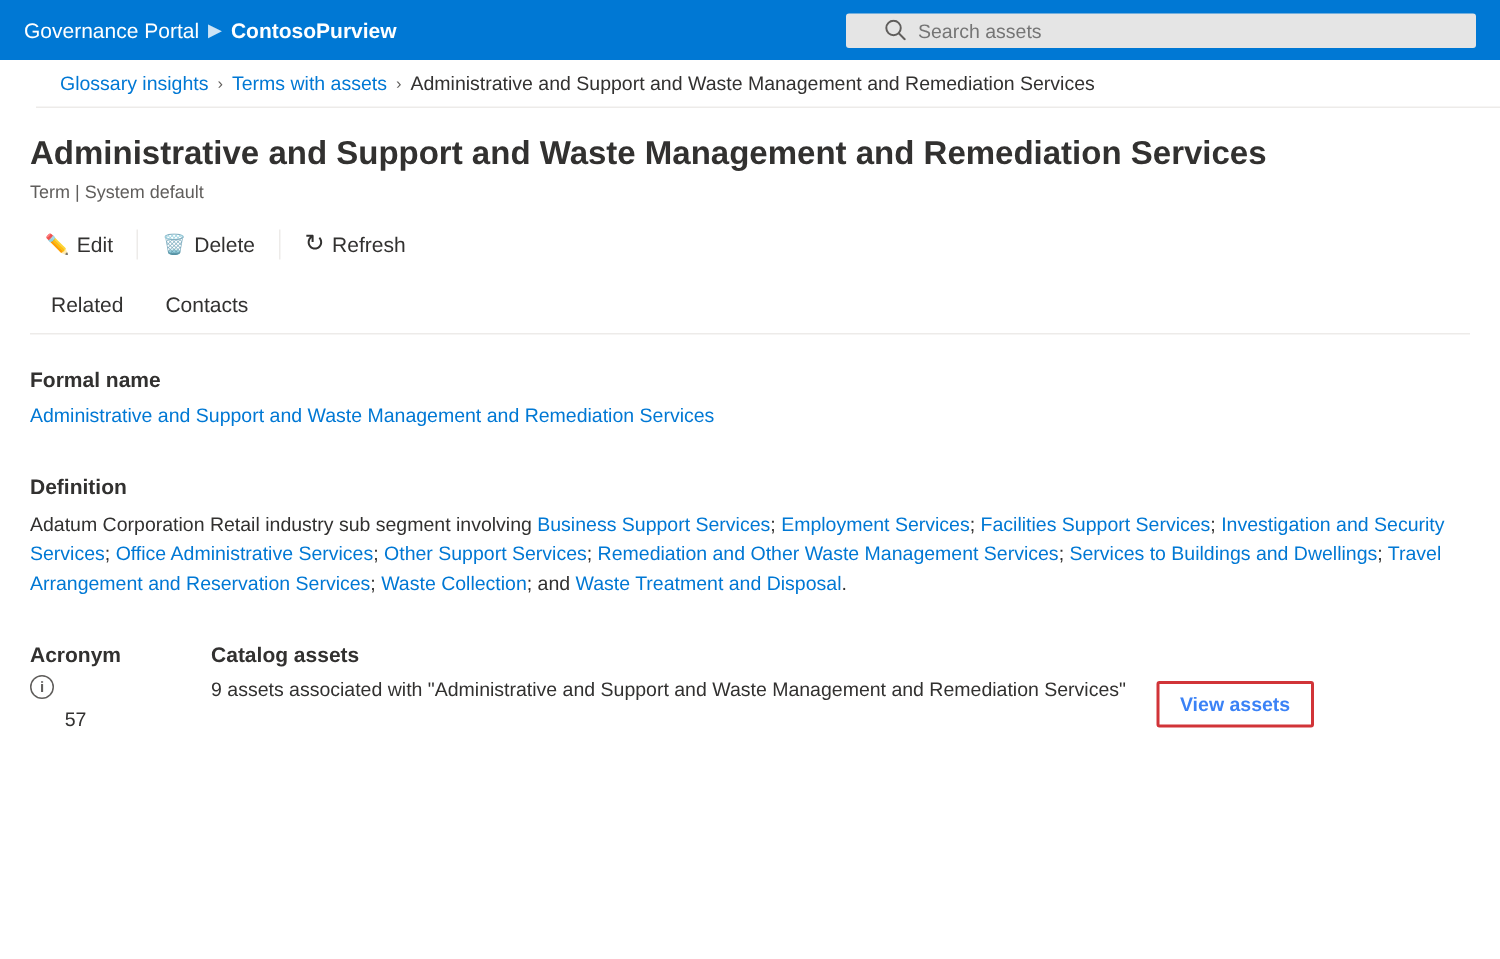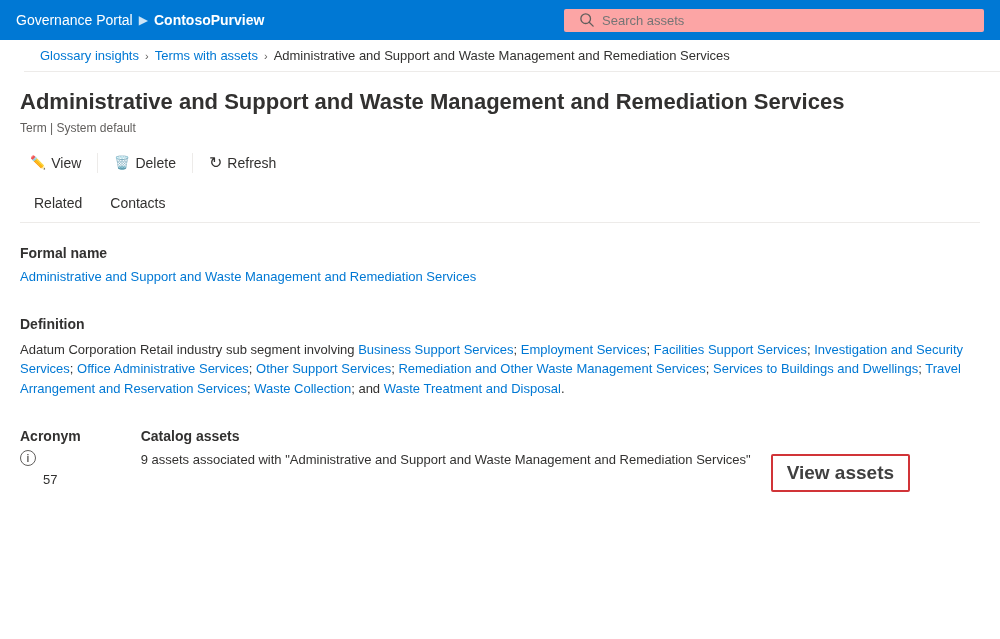--- a/index.html
+++ b/index.html
@@ -26,23 +26,23 @@
       opacity: 0.8;
       font-size: 12px;
     }
     .header-title {
       font-weight: 600;
       color: #fff;
     }
     .search-bar {
       display: flex;
       align-items: center;
-      background: #fca5a5;
+      background: #e5e5e5;
       border-radius: 2px;
-      padding: 4px 16px;
+      padding: 4px 26px;
       width: 420px;
       gap: 8px;
     }
     .search-bar input {
       border: none;
       outline: none;
       font-size: 13px;
       color: #605e5c;
       width: 100%;
       background: transparent;
@@ -209,24 +209,24 @@
       align-items: flex-start;
       gap: 20px;
     }
     .catalog-text {
       font-size: 13px;
       color: #323130;
       line-height: 1.5;
     }
     .view-assets-btn {
       border: 2px solid #d13438;
-      color: #404040;
+      color: #3b82f6;
       background: #fff;
       padding: 6px 14px;
-      font-size: 19px;
+      font-size: 13px;
       cursor: pointer;
       font-weight: 600;
       white-space: nowrap;
       border-radius: 2px;
       flex-shrink: 0;
       margin-top: 4px;
     }
   </style>
 </head>
 <body>
@@ -255,21 +255,21 @@
 </div>
 
 <div class="page-content">
 
   <div class="page-title">Administrative and Support and Waste Management and Remediation Services</div>
   <div class="page-subtitle">Term | System default</div>
 
   <div class="toolbar">
     <button class="toolbar-btn">
       <span style="font-size:13px;">✏️</span>
-      <span>View</span>
+      <span>Edit</span>
     </button>
     <div class="toolbar-divider"></div>
     <button class="toolbar-btn">
       <span style="font-size:13px;">🗑️</span>
       <span>Delete</span>
     </button>
     <div class="toolbar-divider"></div>
     <button class="toolbar-btn">
       <span style="font-size:16px; line-height:1;">↻</span>
       <span>Refresh</span>

